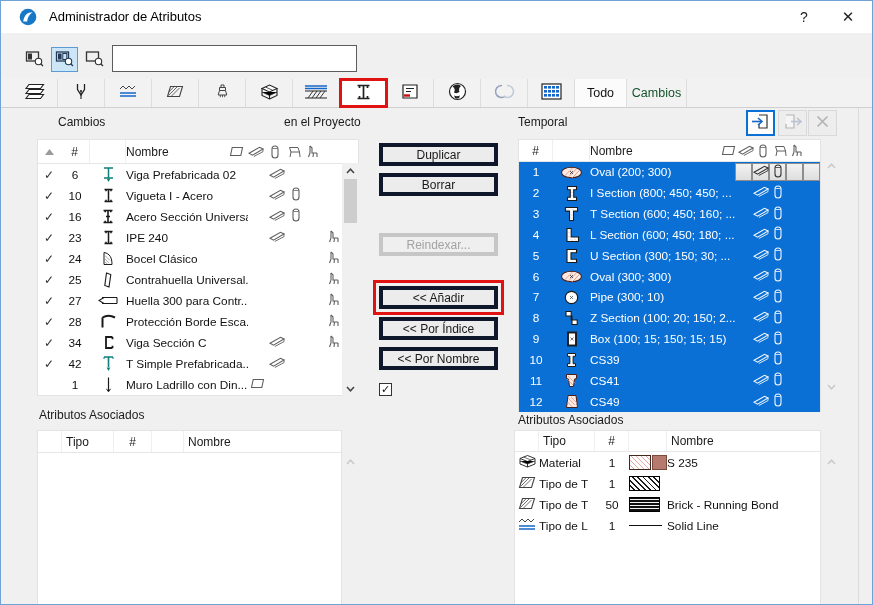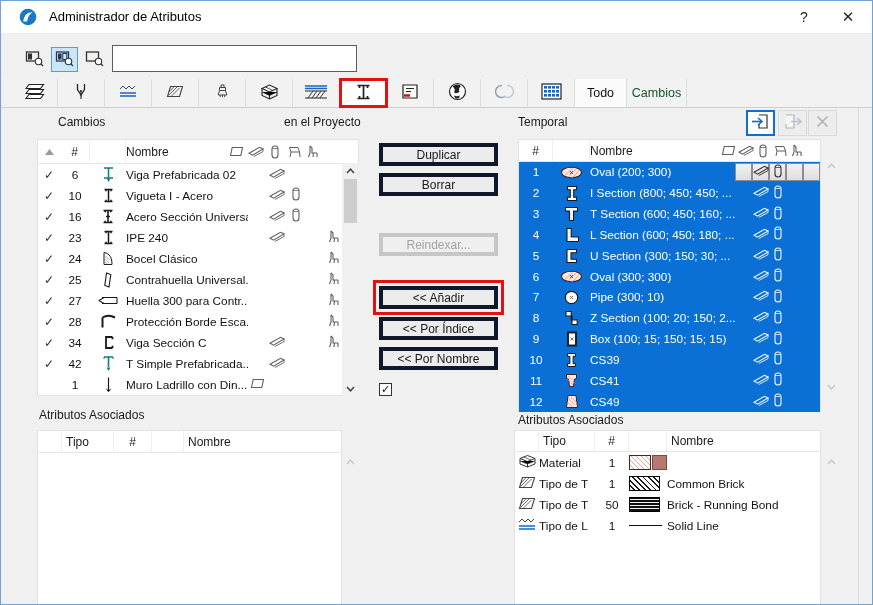--- a/index.html
+++ b/index.html
@@ -944,34 +944,34 @@
                 <path d="M2 4.5 V10 L9.5 13 V7.5 M17 4.5 V10 L9.5 13" fill="none" stroke="#333" stroke-width="1"></path>
                 <path d="M5.5 3 L13 6 M2 7 L9.5 10 L17 7" stroke="#333" stroke-width=".7"></path>
               </svg></span>
           </span>
           <span class="a-type">Material</span>
           <span class="a-num">1</span>
           <span class="a-sw">
             <span class="sw sw-hatch-pink"></span>
             <span class="sw sw-solid-brown"></span>
           </span>
+          <span class="a-name">S 235</span>
         </div>
         <div class="arow">
           <span class="a-icon">
             <span><svg width="18" height="13" viewBox="0 0 18 13">
                 <path d="M4.5 1.5 H16.5 L13.5 11.5 H1.5 Z" fill="none" stroke="#444" stroke-width="1.1"></path>
                 <path d="M2.5 10.5 L11 2 M2.8 7 L7.8 2 M5.5 11 L13.5 3" stroke="#444" stroke-width=".8"></path>
               </svg></span>
           </span>
           <span class="a-type">Tipo de T</span>
           <span class="a-num">1</span>
           <span class="a-sw">
             <span class="sw sw-hatch-black"></span>
           </span>
-          <span class="a-name">Common Brick</span>
         </div>
         <div class="arow">
           <span class="a-icon">
             <span><svg width="18" height="13" viewBox="0 0 18 13">
                 <path d="M4.5 1.5 H16.5 L13.5 11.5 H1.5 Z" fill="none" stroke="#444" stroke-width="1.1"></path>
                 <path d="M2.5 10.5 L11 2 M2.8 7 L7.8 2 M5.5 11 L13.5 3" stroke="#444" stroke-width=".8"></path>
               </svg></span>
           </span>
           <span class="a-type">Tipo de T</span>
           <span class="a-num">50</span>

